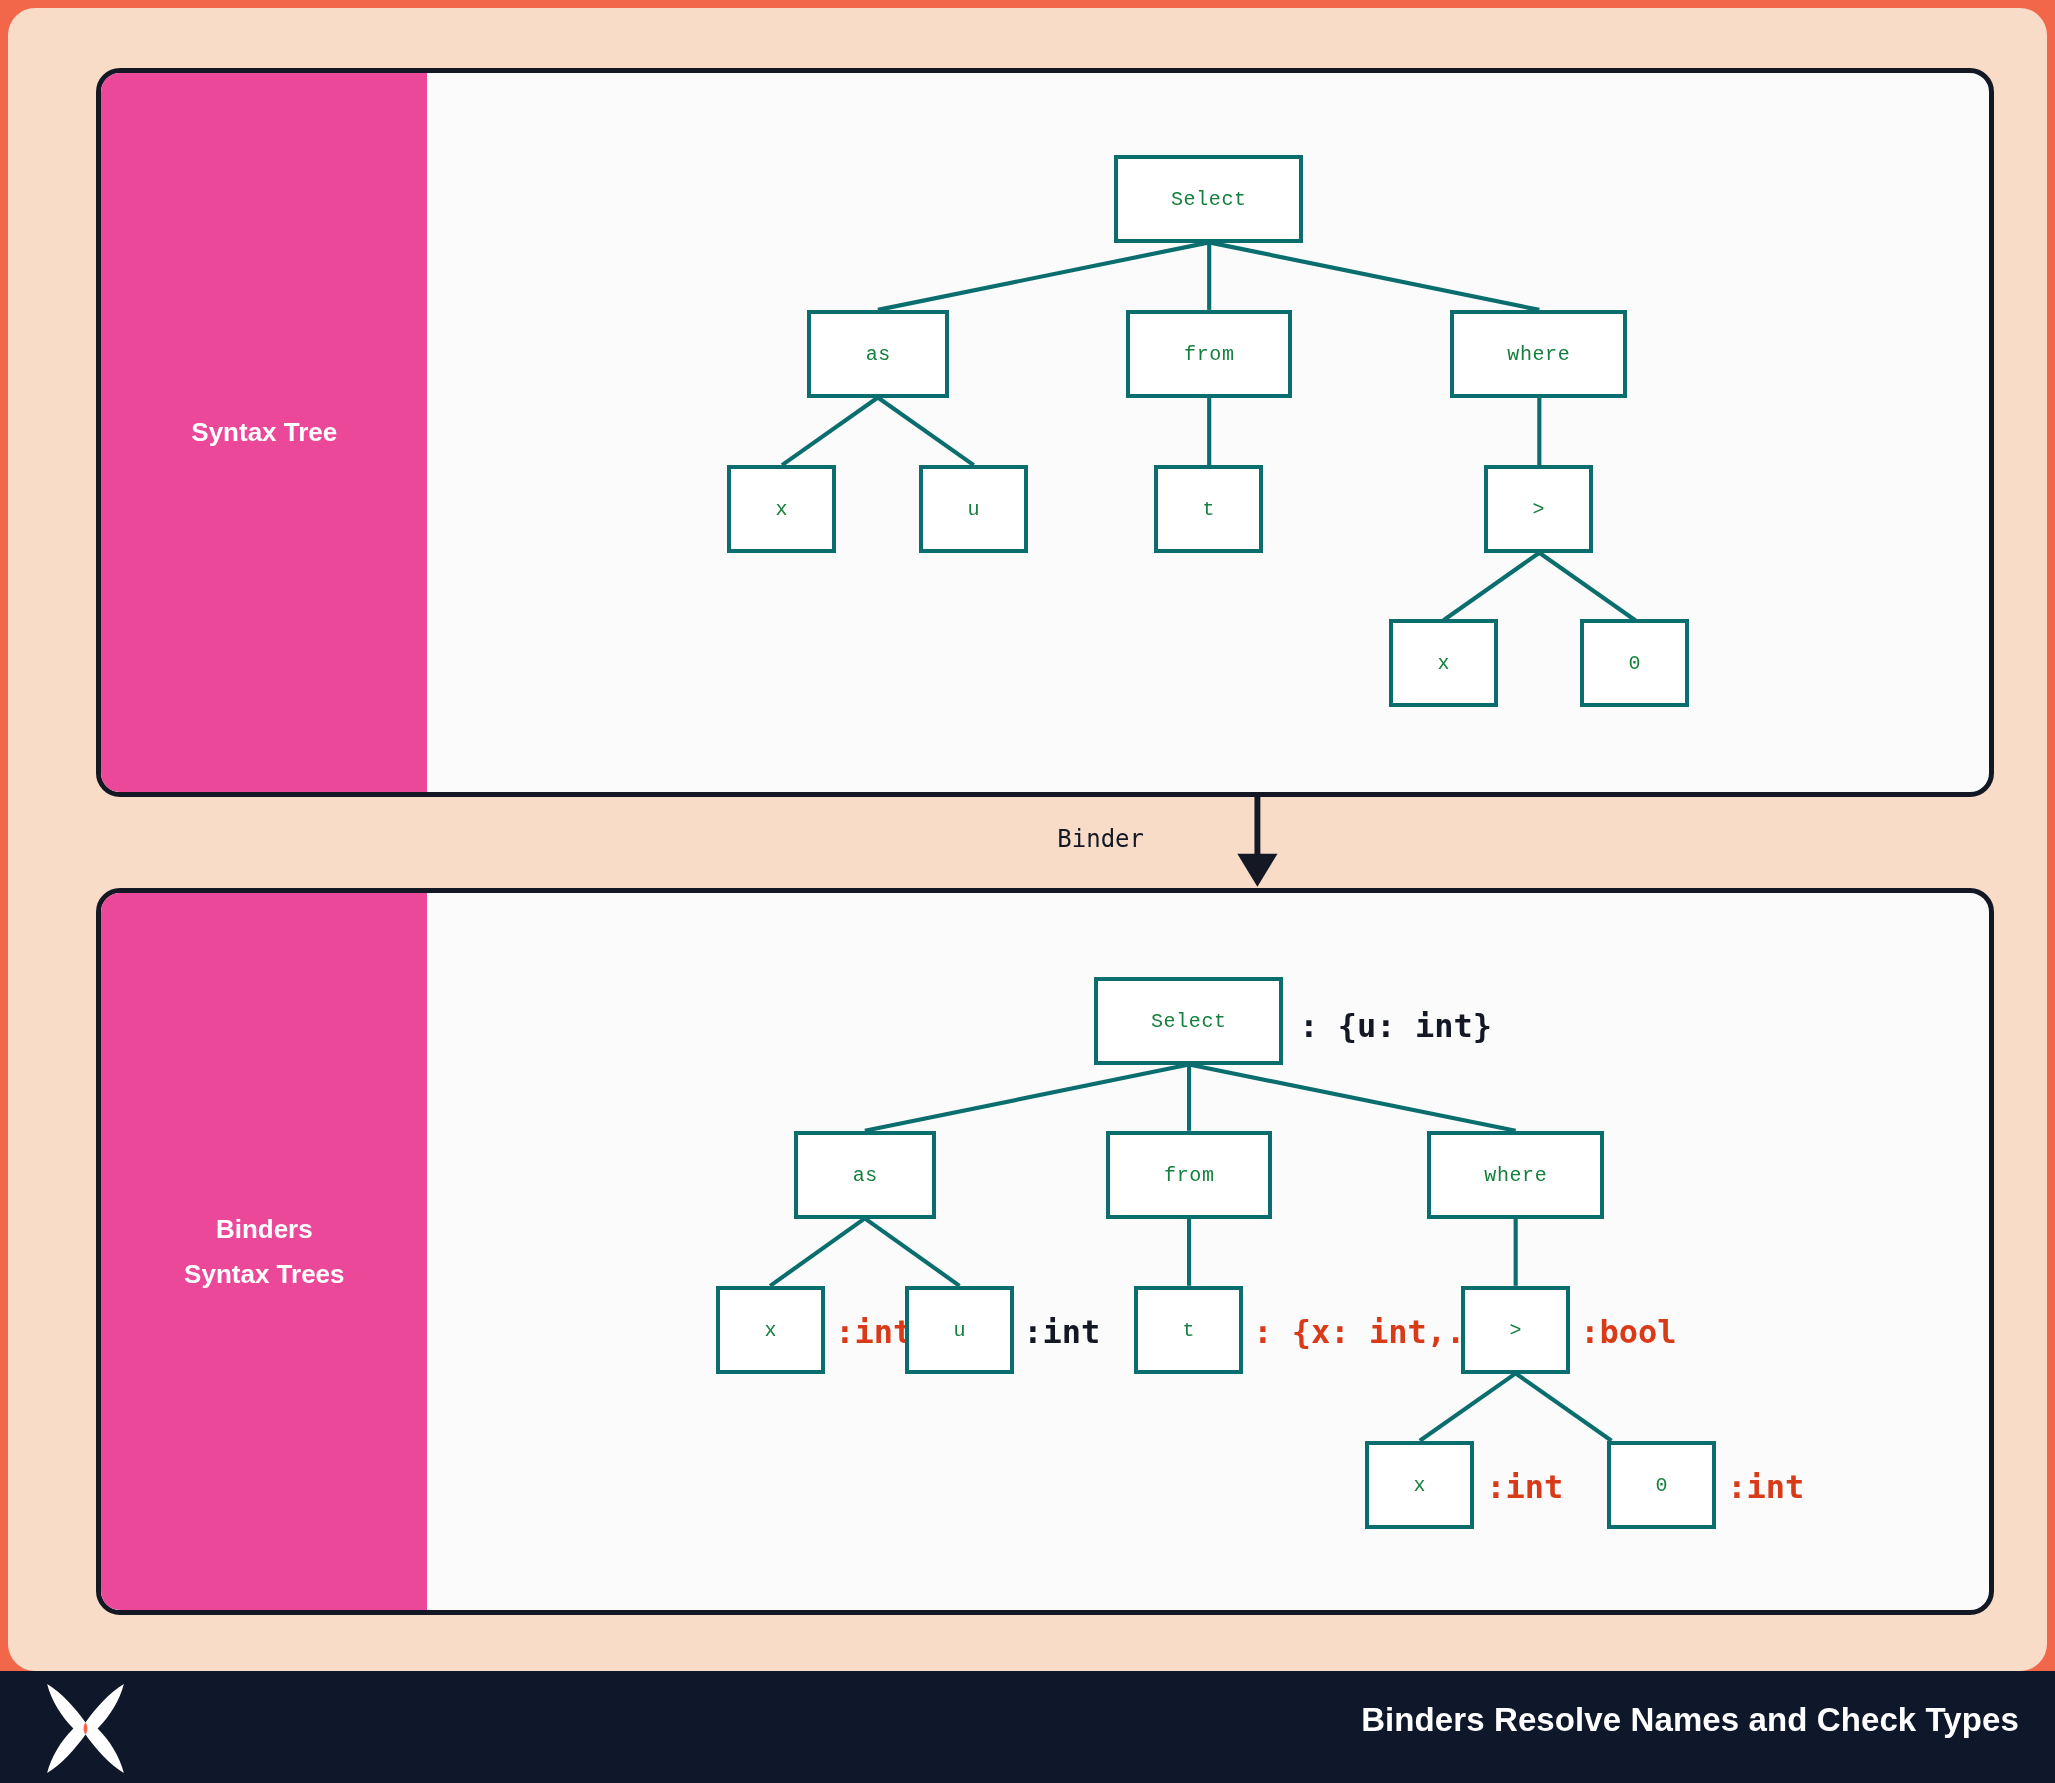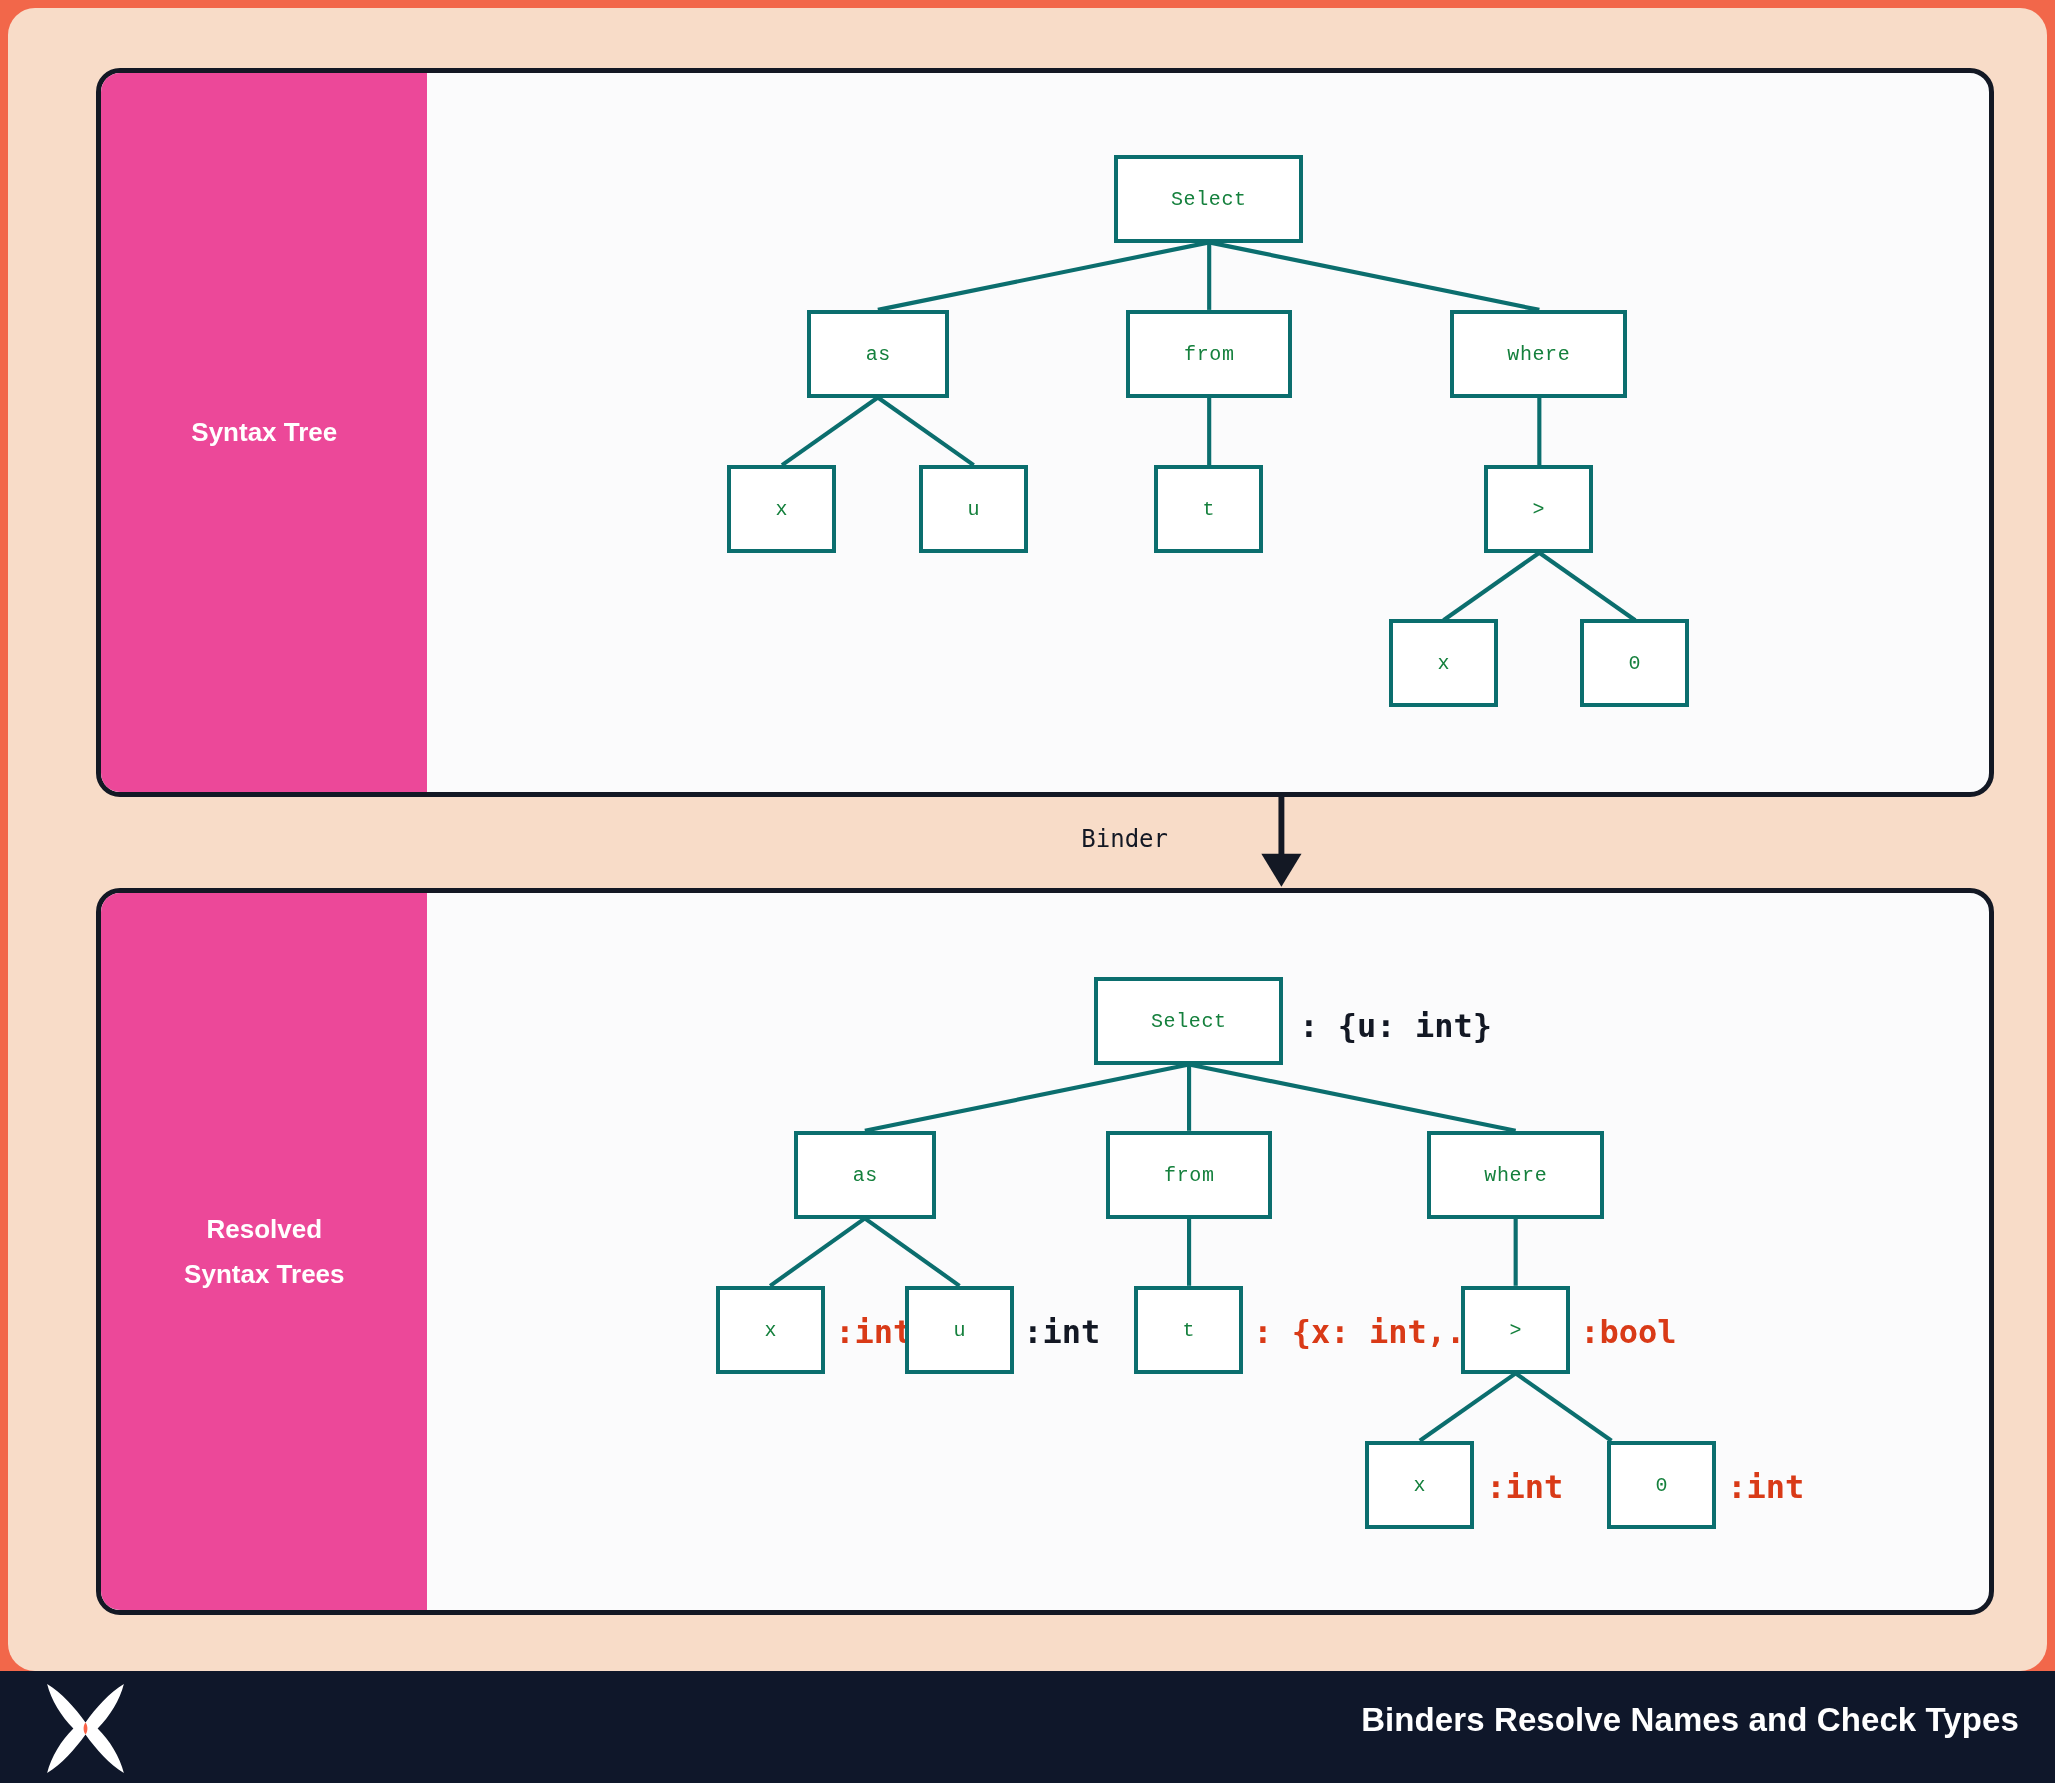--- a/index.html
+++ b/index.html
@@ -100,21 +100,21 @@
     white-space: nowrap;
     letter-spacing: 0px;
     line-height: 1;
   }
   .annot.red   { color: #D93A17; }
   .annot.dark  { color: #131824; }
 
   
   #binder-zone {
     position: absolute;
-    left: 104px; top: 789px;
+    left: 80px; top: 789px;
     width: 1898px; height: 75px;
   }
   #binder-label {
     position: absolute;
     left: 969px; top: 28px;
     font-family: "DejaVu Sans Mono", monospace;
     font-size: 24px;
     color: #131824;
     white-space: nowrap;
   }
@@ -168,21 +168,21 @@
     <div id="binder-zone">
       <div id="binder-label">Binder</div>
       <svg width="1898" height="91" viewBox="0 0 3210 154" style="position:absolute;left:0;top:0;">
         <line x1="1978" y1="0" x2="1978" y2="110" stroke="#131824" stroke-width="10"></line>
         <polygon points="1978,152 1944,96 2012,96" fill="#131824"></polygon>
       </svg>
     </div>
 
     <div class="card" id="card-bottom">
       <div class="card-side">
-        <div class="card-side-label">Resolved
+        <div class="card-side-label">Binders
 Syntax Trees</div>
       </div>
       <div class="card-body">
         <svg class="tree" viewBox="0 0 2640 1212" preserveAspectRatio="none">
           <g stroke="#0B6E6E" stroke-width="7" fill="none">
             <line x1="1288" y1="290" x2="740" y2="402"></line>
             <line x1="1288" y1="290" x2="1288" y2="402"></line>
             <line x1="1288" y1="290" x2="1840" y2="402"></line>
             <line x1="740" y1="550" x2="580" y2="664"></line>
             <line x1="740" y1="550" x2="900" y2="664"></line>

